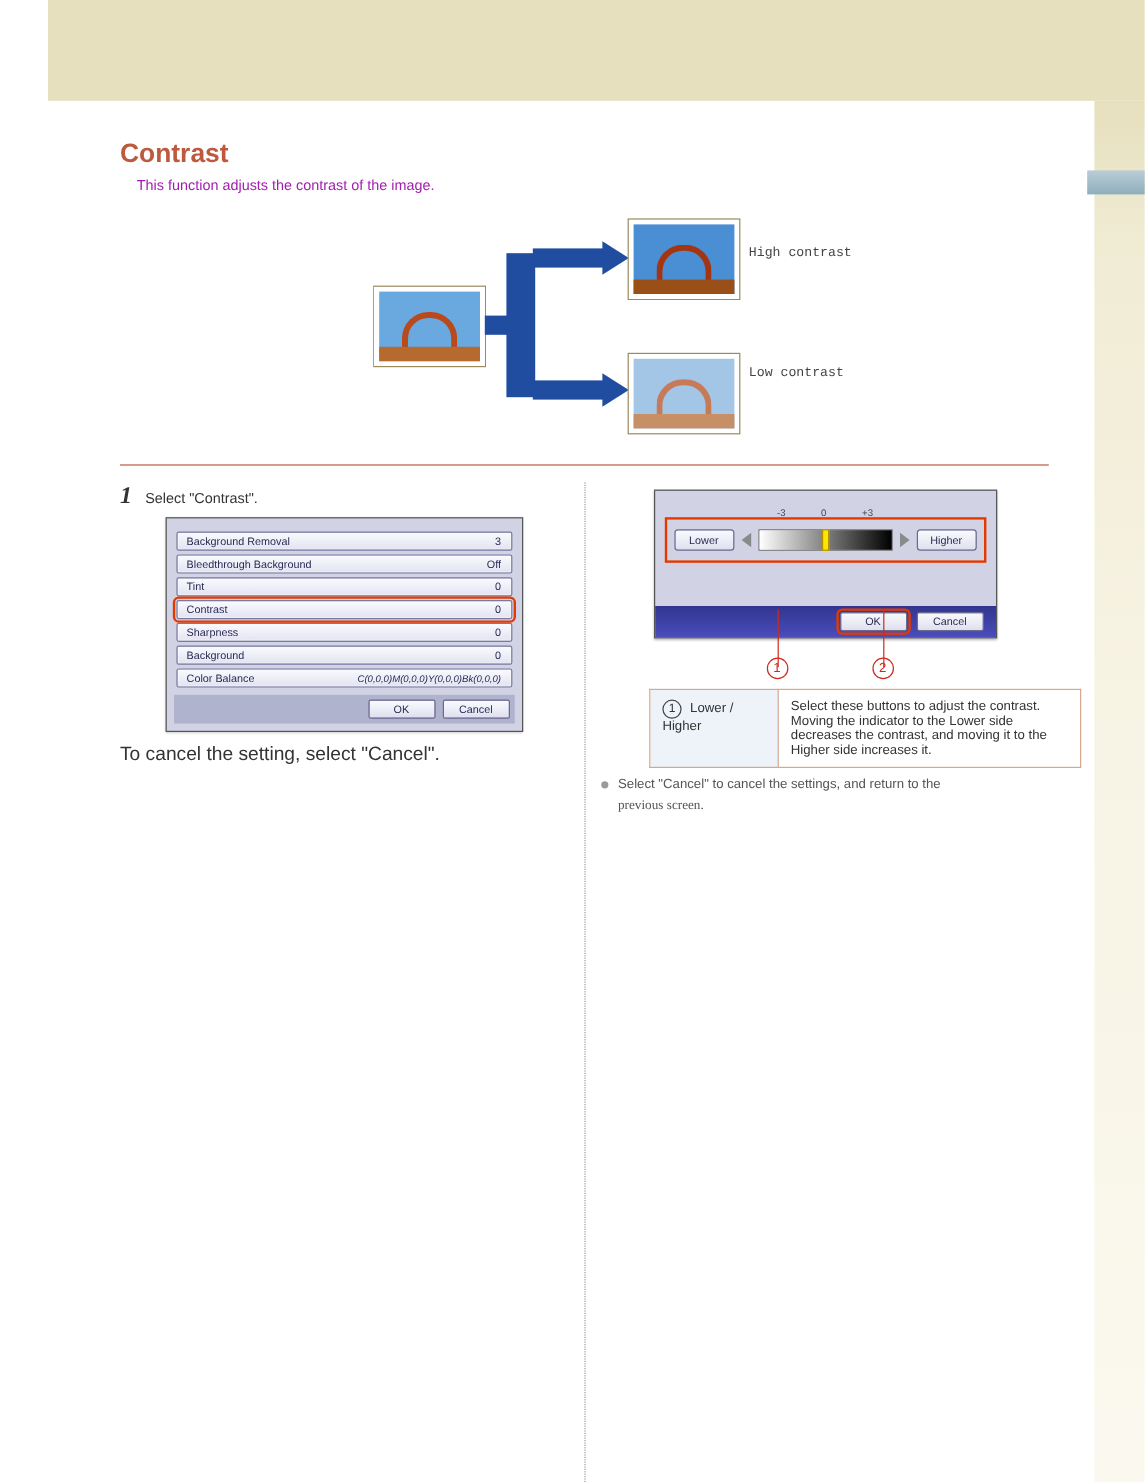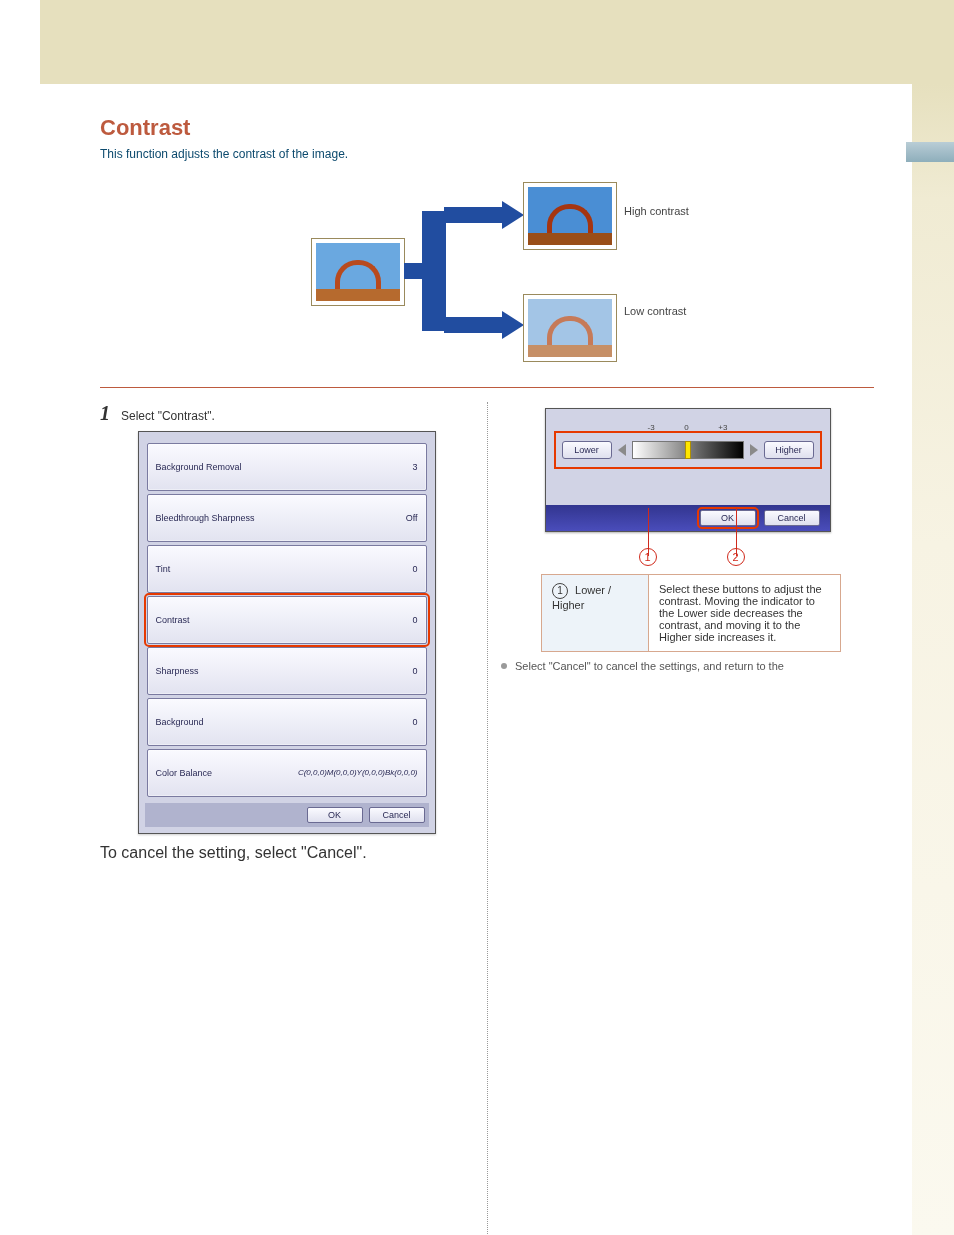--- a/index.html
+++ b/index.html
@@ -45,28 +45,29 @@
     z-index: 2;
   }
   h1.section-title {
     margin: 0 0 6px 0;
     font-size: 22px;
     font-weight: 600;
     color: #bd5a3e;
   }
   .section-desc {
     font-size: 12px;
-    color: #0c4a6e;
-    margin: 6px 0 10px 0;
+    color: #a21caf;
+    margin: 6px 0 10px 14px;
   }
   
   .diagram {
     position: relative;
     height: 190px;
     margin: 16px 0 8px 0;
+    font-family: Liberation Mono, monospace;
   }
   .photo {
     position: absolute;
     border: 4px solid #fff;
     box-shadow: 0 0 0 1px #9a8a5c;
     width: 84px; height: 58px;
   }
   .photo .sky { position:absolute; inset:0; }
   .photo .arch {
     position: absolute;
@@ -170,26 +171,26 @@
   .scr {
     border: 1px solid #555;
     background: #d1d3e5;
     padding: 8px 6px 6px 6px;
     margin: 6px auto 10px auto;
     width: 284px;
     box-shadow: 0 1px 2px rgba(0,0,0,.2);
   }
   .scr .row {
     display: flex;
-    align-items: flex-start;
+    align-items: flex-end;
     justify-content: space-between;
     background: linear-gradient(#fafaff, #e2e3f0);
     border: 1px solid #7a7aa0;
     border-radius: 2px;
-    padding: 18px 8px;
+    padding: 2px 8px;
     margin: 3px 2px;
     font-size: 9px;
     color: #2a2a55;
     box-shadow: inset 0 0 0 1px #fff6;
   }
   .scr .row.selected {
     outline: 2px solid #e63900;
     outline-offset: 1px;
   }
   .scr .footer {
@@ -289,21 +290,21 @@
     color:#d02a1c;
     font-size:11px;
     transform: translateX(-50%);
   }
   .cl1 { left: 102px; } .cl1n { left: 102px; }
   .cl2 { left: 190px; } .cl2n { left: 190px; }
 
   
   table.desc {
     border-collapse: collapse;
-    width: 300px;
+    width: 360px;
     margin: 8px 0 6px 40px;
     font-size: 11px;
   }
   table.desc td {
     border: 1px solid #d7a88f;
     padding: 8px 10px;
     vertical-align: top;
   }
   table.desc td.k {
     background: #edf3f9;
@@ -382,21 +383,21 @@
           <span>1</span>
           <span class="steptext">Select "Contrast".</span>
         </div>
 
         <div class="scr">
           <div class="row">
             <span>Background Removal</span>
             <span>3</span>
           </div>
           <div class="row">
-            <span>Bleedthrough Sharpness</span>
+            <span>Bleedthrough Background</span>
             <span>Off</span>
           </div>
           <div class="row">
             <span>Tint</span>
             <span>0</span>
           </div>
           <div class="row selected">
             <span>Contrast</span>
             <span>0</span>
           </div>
@@ -457,16 +458,17 @@
             <td class="k">
               <span class="circnum">1</span>
               <span>Lower / Higher</span>
             </td>
             <td>Select these buttons to adjust the contrast. Moving the indicator to the Lower side decreases the contrast, and moving it to the Higher side increases it.</td>
           </tr>
         </tbody>
           </table>
 
         <div class="bullet-note">Select "Cancel" to cancel the settings, and return to the</div>
+        <div class="bullet-sub">previous screen.</div>
       </div>
     </div>
   </div>
 </div>
 
 </body></html>

